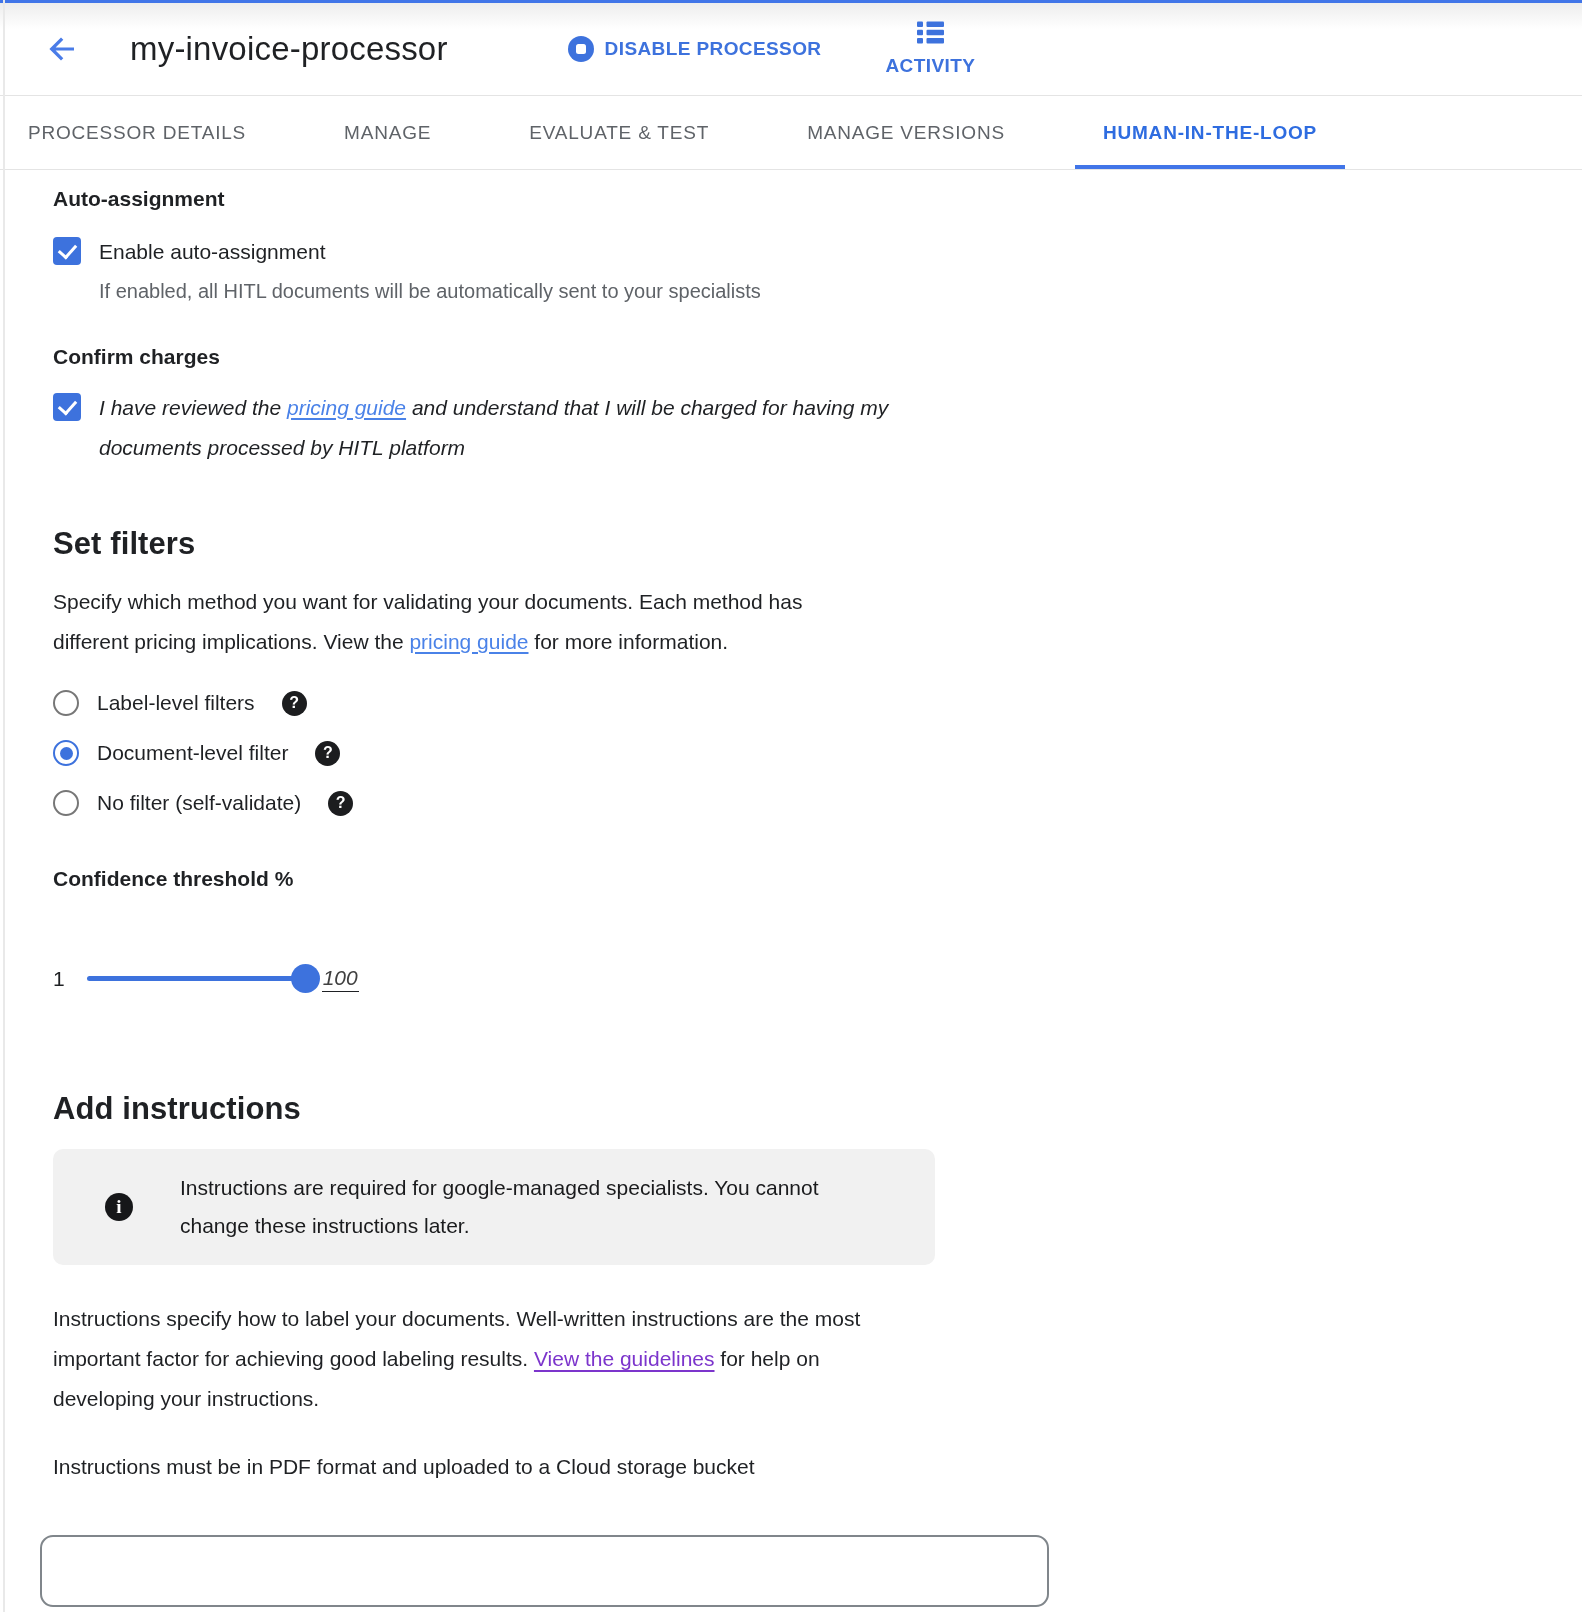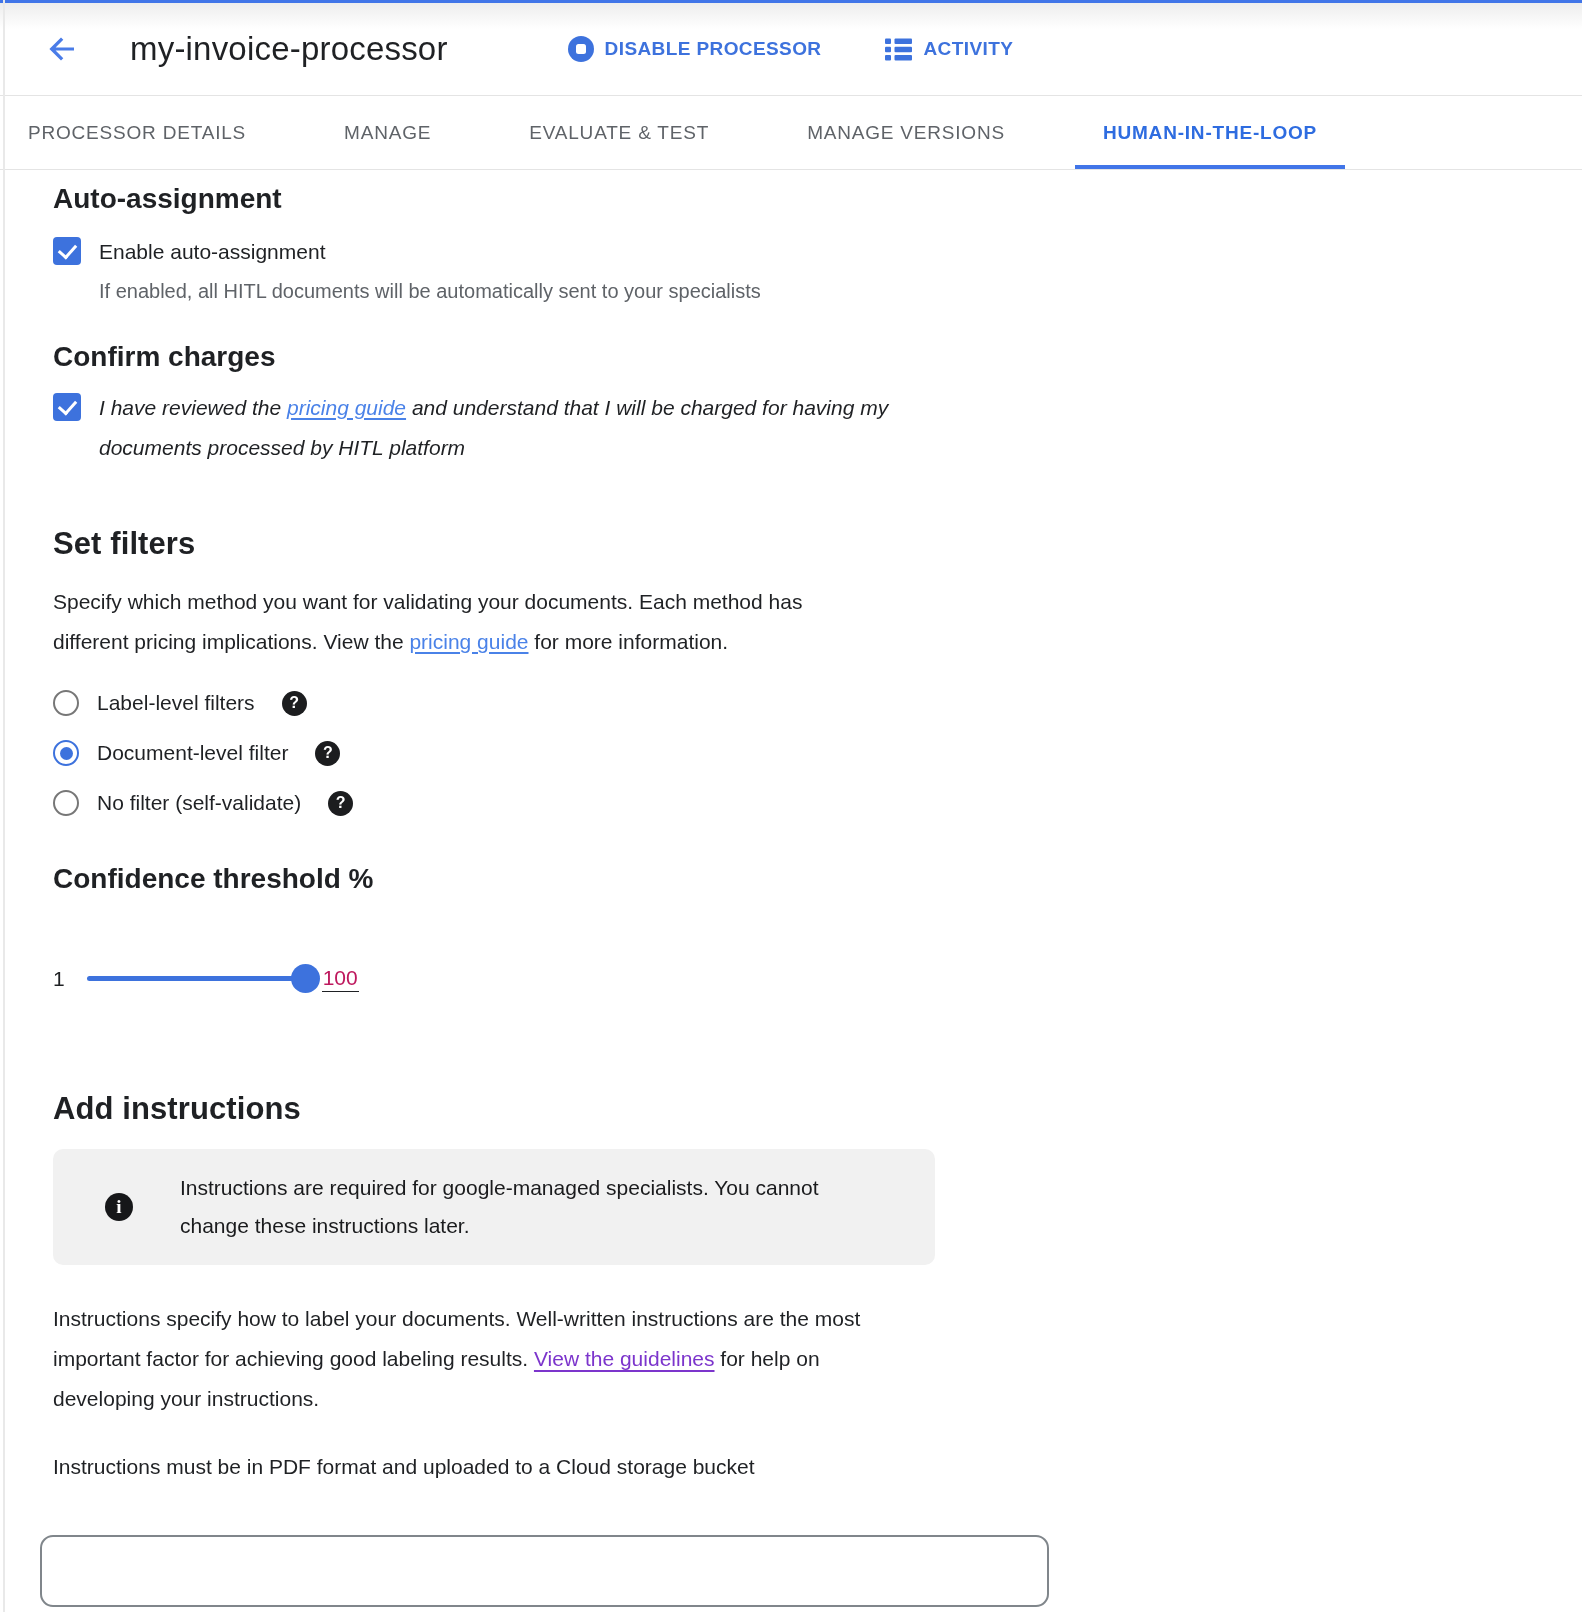--- a/index.html
+++ b/index.html
@@ -26,40 +26,40 @@
   header.app-header{
     height:93px;display:flex;align-items:center;
     background:linear-gradient(#ededed 0px,#ffffff 26px);
     border-bottom:1px solid var(--divider);
   }
   .back-btn{margin-left:46px;width:32px;height:32px;display:flex;align-items:center;justify-content:center;cursor:pointer;background:none;border:none;}
   .page-title{margin-left:52px;font-size:33px;font-weight:400;color:#1f2124;letter-spacing:.2px;}
   .hdr-btn{display:flex;align-items:center;gap:11px;background:none;border:none;cursor:pointer;
     color:var(--accent);font-family:inherit;font-size:19px;font-weight:600;letter-spacing:.4px;}
   .hdr-btn.disable{margin-left:120px;}
-  .hdr-btn.activity{margin-left:64px;}
+  .hdr-btn.activity{margin-left:64px;flex-direction:column;}
   .stop-icon{width:26px;height:26px;border-radius:50%;background:var(--accent);display:flex;align-items:center;justify-content:center;}
   .stop-icon::after{content:"";width:10px;height:10px;background:#fff;border-radius:2.5px;}
 
   
   nav.tabs{
     height:74px;display:flex;align-items:stretch;
     border-bottom:1px solid var(--divider);
   }
   .tab{
     display:flex;align-items:center;padding:0 28px;margin-right:42px;
     font-size:19px;font-weight:500;letter-spacing:.8px;color:var(--tab-inactive);
     position:relative;cursor:pointer;white-space:nowrap;
   }
   .tab.active{color:#2e6ce0;font-weight:600;}
   .tab.active::after{content:"";position:absolute;left:0;right:0;bottom:0;height:4px;background:#4175e8;}
 
   
   main{padding:0 0 0 53px;}
-  .sub-heading{font-size:28px;font-weight:700;color:#1f2124;line-height:26px;}
+  .sub-heading{font-size:21px;font-weight:700;color:#1f2124;line-height:26px;}
   .h-auto{margin-top:16px;}
   .h-charges{margin-top:36px;}
   .h-threshold{margin-top:50px;}
   .big-heading{font-size:31px;font-weight:600;color:#1f2124;line-height:40px;letter-spacing:.1px;}
   .h-setfilters{margin-top:56px;}
   .h-addinstr{margin-top:96px;}
 
   .check-row{display:flex;align-items:flex-start;gap:18px;}
   .row-auto{margin-top:20px;}
   .row-charges{margin-top:18px;font-style:italic;}
@@ -80,21 +80,21 @@
   .radio.selected::after{content:"";position:absolute;left:50%;top:50%;width:13px;height:13px;margin:-6.5px 0 0 -6.5px;border-radius:50%;background:var(--accent);}
   .radio-label{margin-left:18px;font-size:21px;color:#1f2124;cursor:pointer;}
   .help-icon{margin-left:27px;width:25px;height:25px;border-radius:50%;background:#1c1d1f;color:#fff;
     display:flex;align-items:center;justify-content:center;font-size:16px;font-weight:700;cursor:pointer;}
   .help-icon::after{content:"?";}
 
   .slider-row{margin-top:72px;display:flex;align-items:center;}
   .slider-min{font-size:21px;color:#1f2124;}
   .slider-track{margin-left:22px;width:220px;height:5px;border-radius:3px;background:var(--accent);cursor:pointer;}
   .slider-thumb{margin-left:-16px;width:29px;height:29px;border-radius:50%;background:var(--accent);cursor:grab;flex:0 0 auto;}
-  .slider-value{margin-left:2px;font-size:21px;color:#be185d;border-bottom:1.7px solid #1f2124;padding:0 1px 1px 1px;cursor:text;}
+  .slider-value{margin-left:2px;font-size:21px;color:#404040;border-bottom:1.7px solid #1f2124;padding:0 1px 1px 1px;cursor:text;font-style:italic;}
 
   .info-banner{margin-top:20px;width:882px;background:var(--infobox-bg);border-radius:10px;
     padding:20px 30px 20px 0;display:flex;align-items:center;}
   .info-icon{flex:0 0 auto;margin-left:52px;width:28px;height:28px;border-radius:50%;background:#161719;color:#fff;
     display:flex;align-items:center;justify-content:center;font-size:19px;font-weight:700;font-family:"Liberation Serif","DejaVu Serif",serif;}
   .info-icon::after{content:"i";}
   .info-text{margin-left:47px;font-size:21px;line-height:38px;color:#1a1b1d;white-space:pre-line;}
 
   .para-instr{margin-top:34px;}
   .pdf-note{margin-top:36px;font-size:21px;color:#1f2124;}

